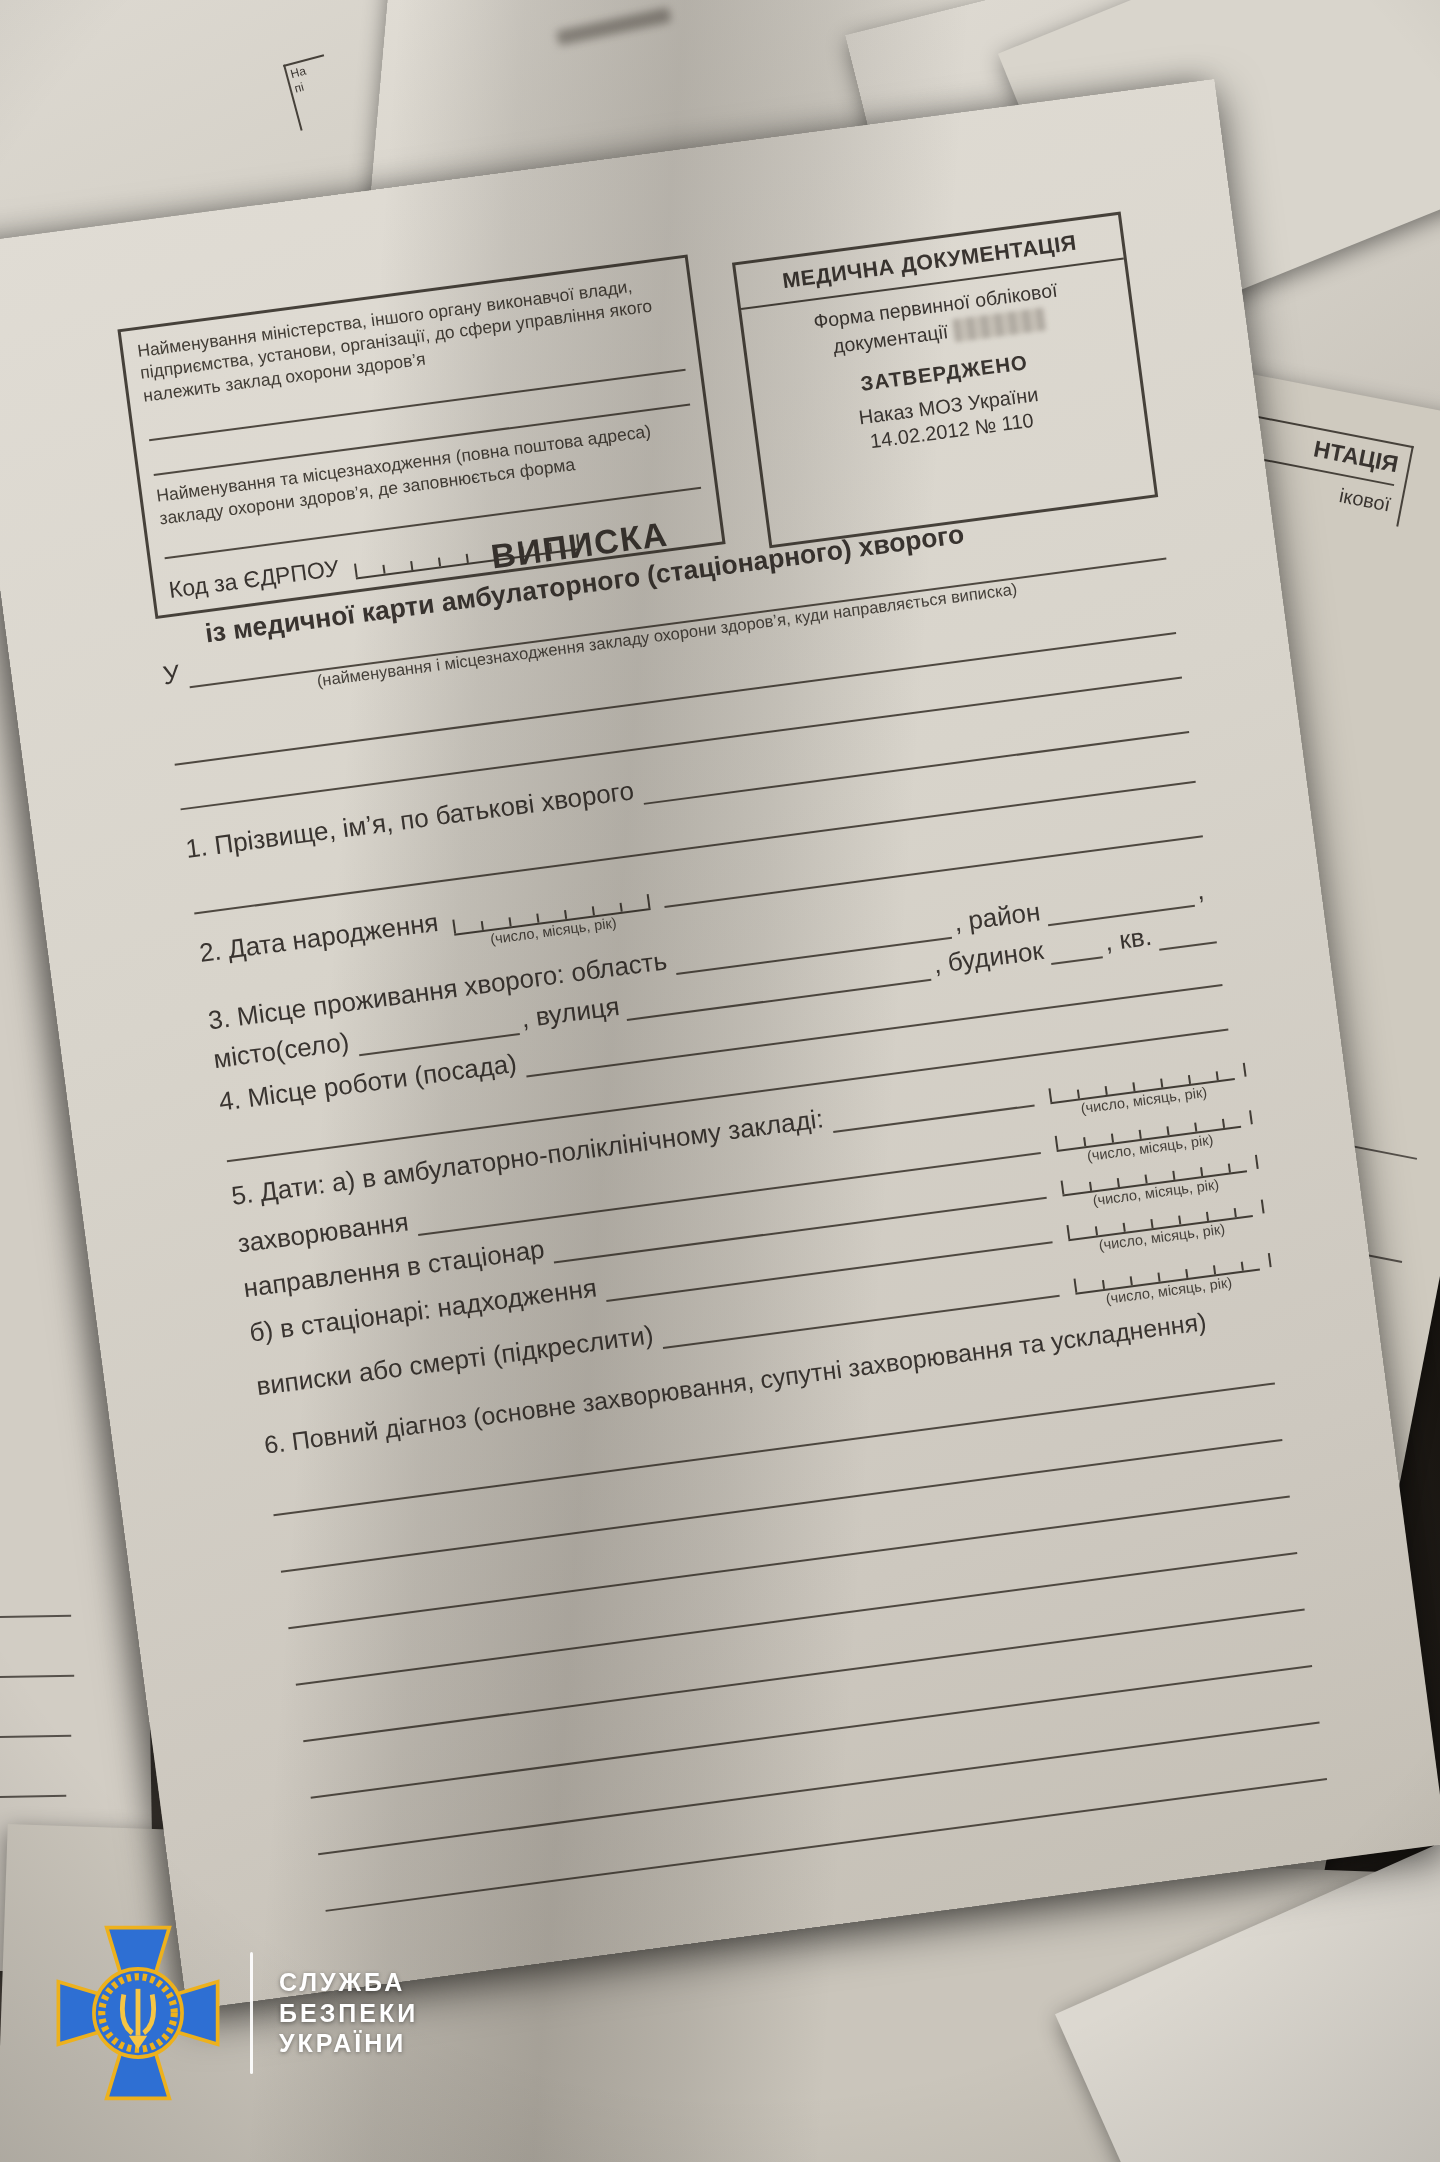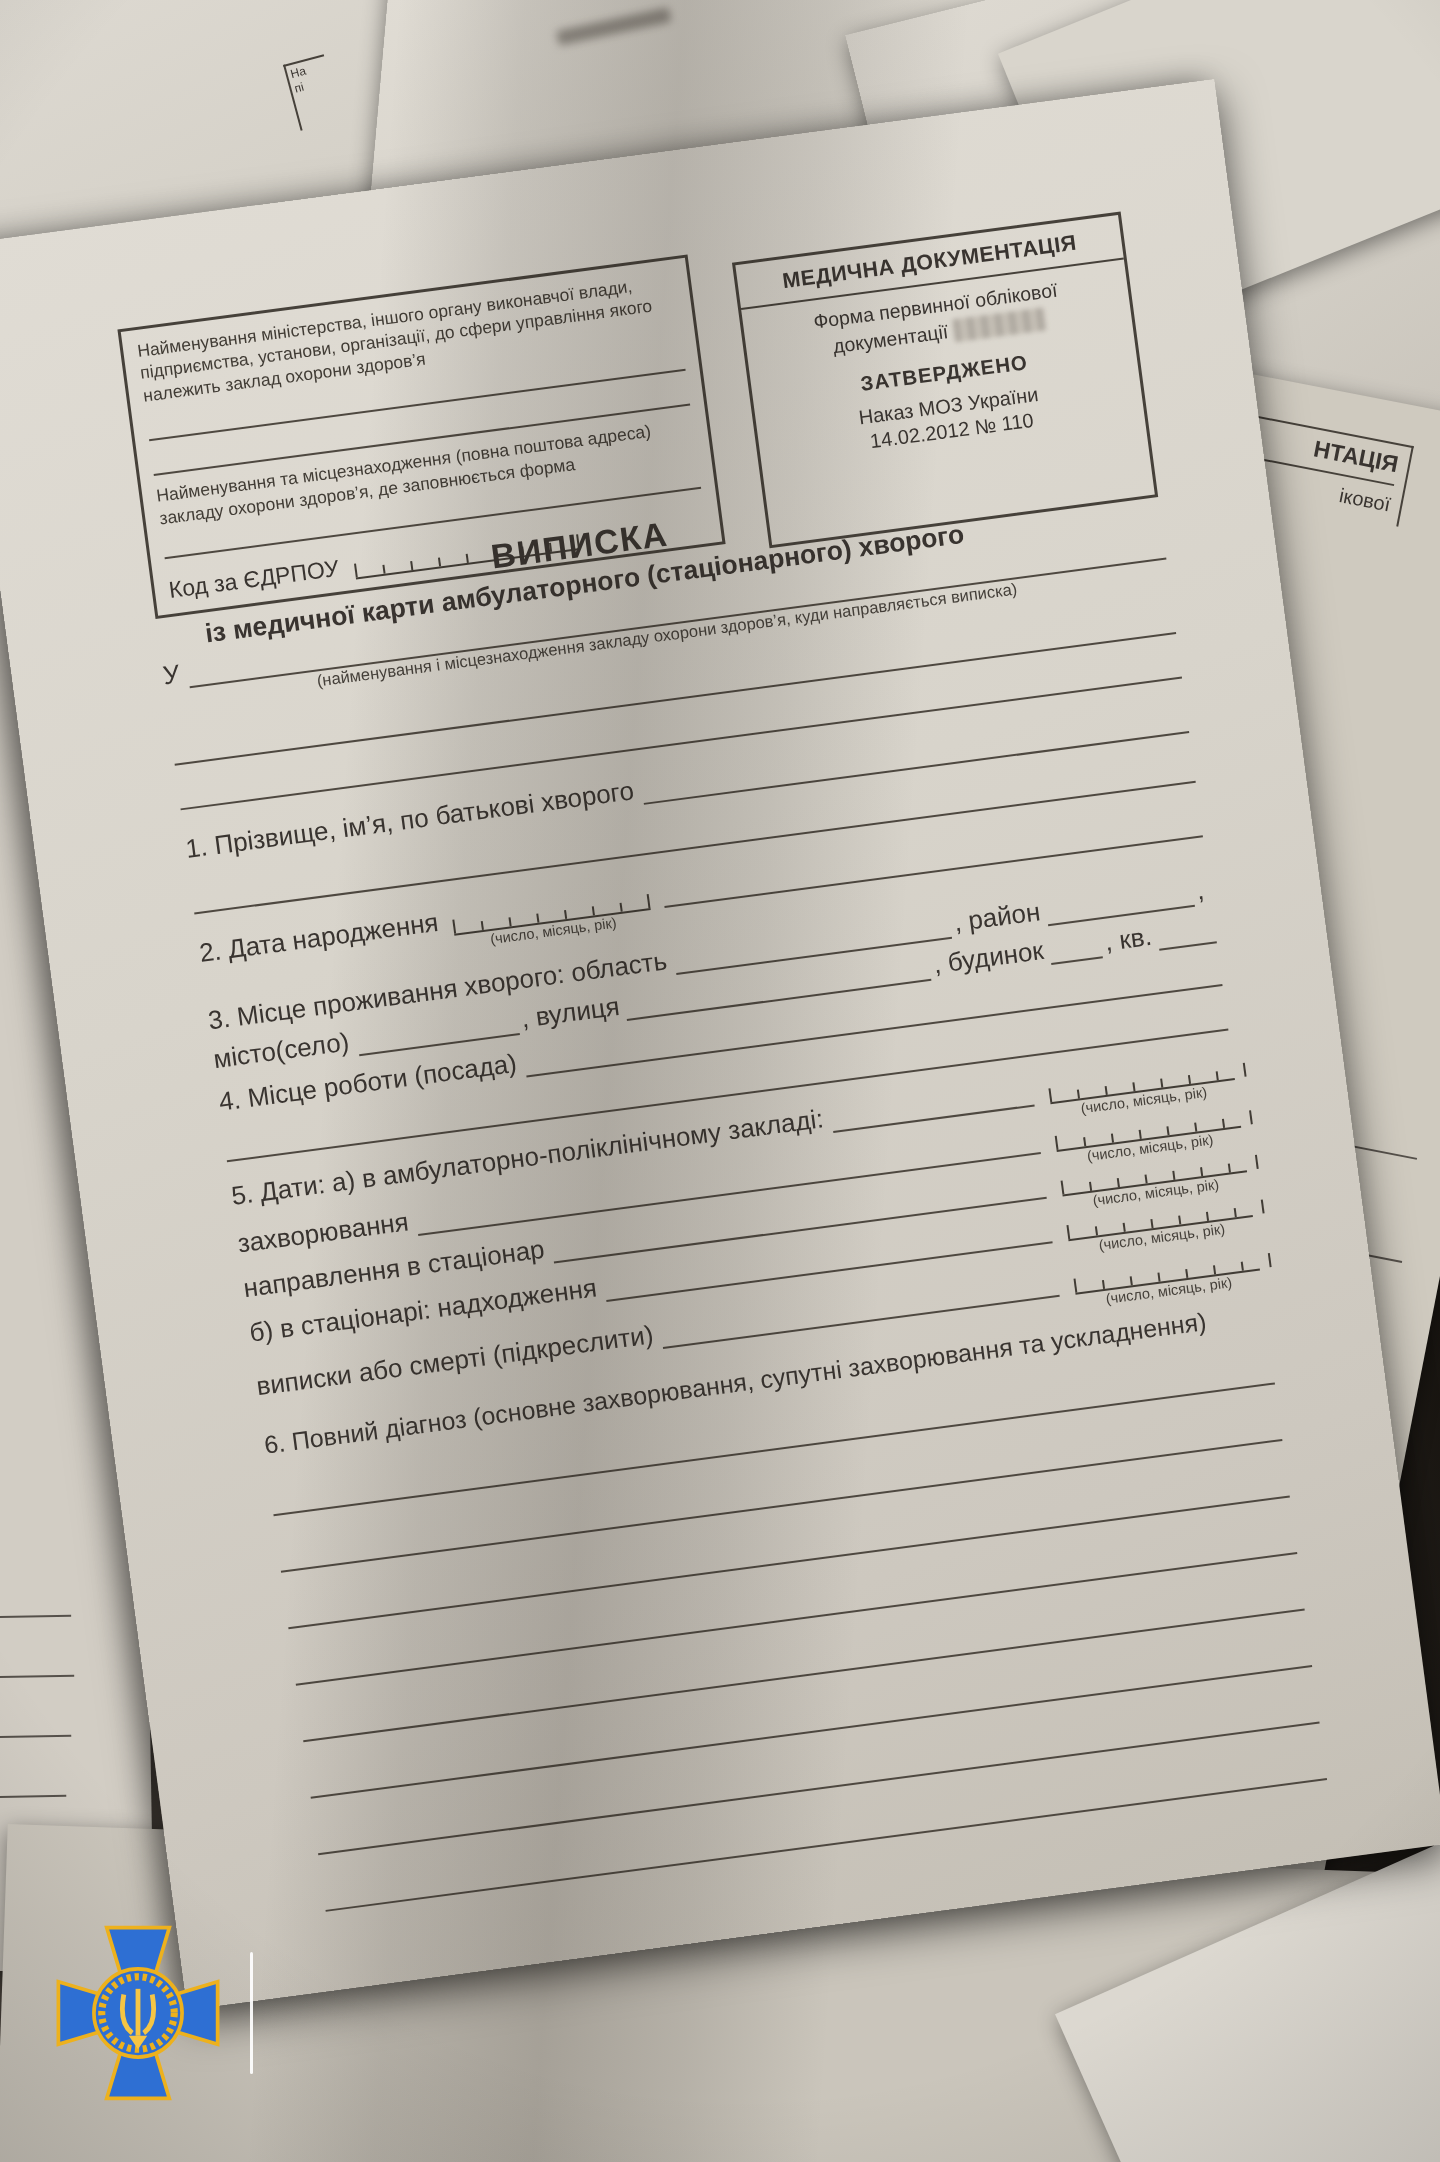--- a/index.html
+++ b/index.html
@@ -337,14 +337,19 @@
       </g>
       <circle cx="60" cy="64" r="25.5" fill="none" stroke="#edb11d" stroke-width="5" stroke-dasharray="3 2.6"></circle>
       <g stroke="#f5c544" stroke-width="3.4" fill="none">
         <path d="M60 47 V 80"></path>
         <path d="M50 51 C 47.5 65 50 74 56 78"></path>
         <path d="M70 51 C 72.5 65 70 74 64 78"></path>
       </g>
       <path d="M53.5 80 h13 l-6.5 9.5 z" fill="#f5c544"></path>
     </svg>
     <div class="sbu-div"></div>
+    <div class="sbu-text">
+      <div>СЛУЖБА</div>
+      <div>БЕЗПЕКИ</div>
+      <div>УКРАЇНИ</div>
+    </div>
   </div>
 </div>
 
 </body></html>

